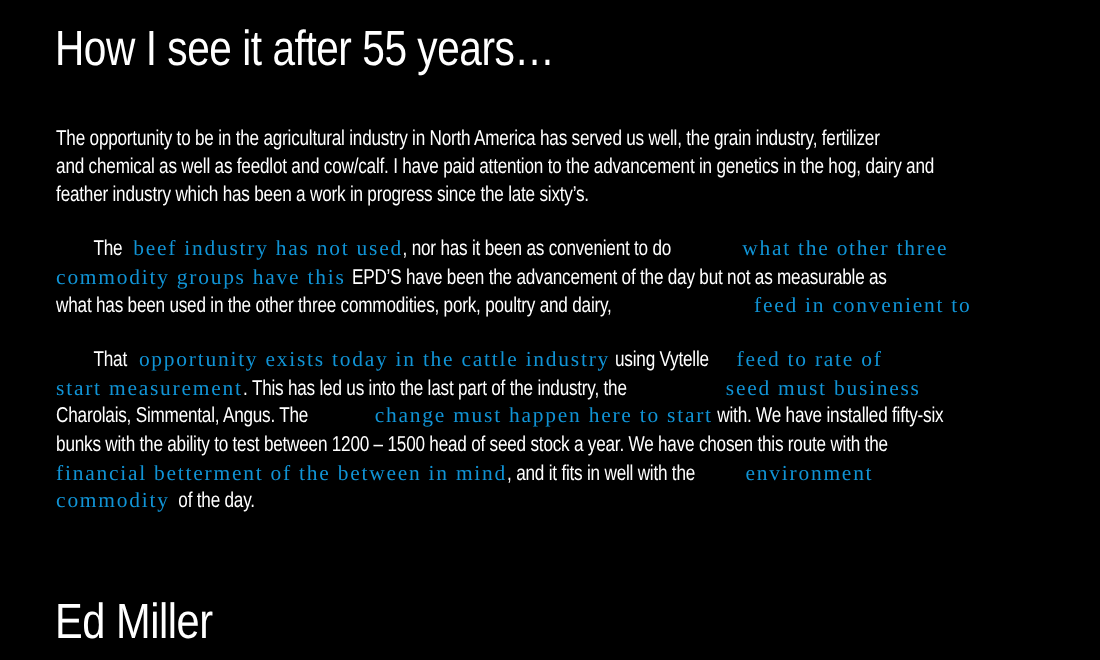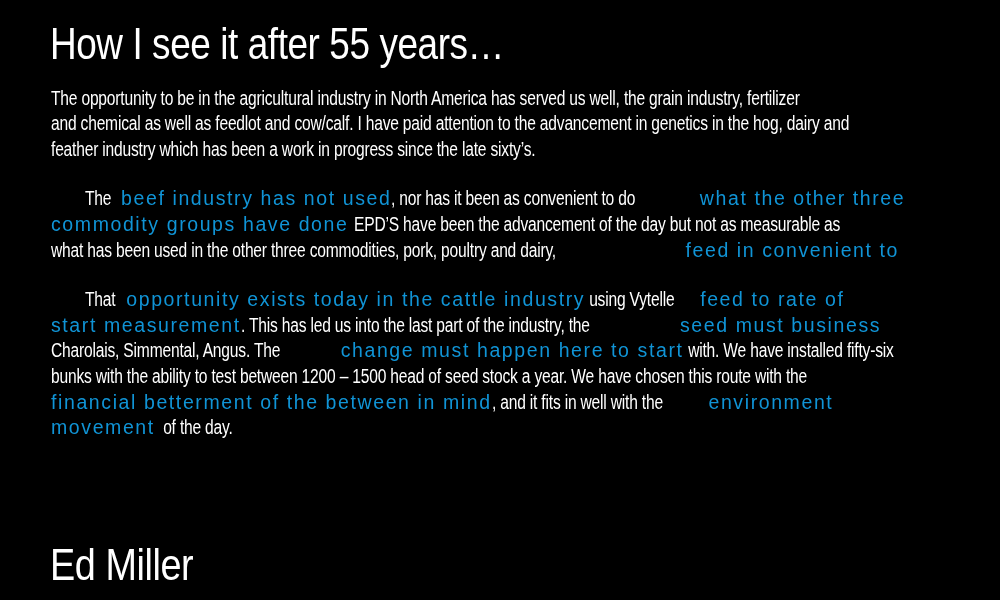--- a/index.html
+++ b/index.html
@@ -38,21 +38,21 @@
     letter-spacing: -0.5px;
     transform: scaleX(0.82);
     transform-origin: left top;
     white-space: nowrap;
   }
 
   
   .body {
     position: absolute;
     left: 51px;
-    top: 60px;
+    top: 88px;
     width: 925px;
   }
 
   .para {
     font-family: "Liberation Sans", sans-serif;
     font-size: 19.5px;
     line-height: 25.6px;
     color: #ffffff;
     text-align: left;
     margin: 0;
@@ -69,21 +69,21 @@
     display: inline-block;
     transform: scaleX(0.80);
     transform-origin: left center;
     white-space: pre;
     vertical-align: baseline;
     margin-right: -0.10em;
   }
 
   
   .b {
-    font-family: Liberation Sans, sans-serif;
+    font-family: Liberation Serif, serif;
     color: #1094d6;
     letter-spacing: 1.6px;
     white-space: pre;
     vertical-align: baseline;
     font-size: 19.5px;
   }
 
   .gap-1 { margin-top: 24px; }
   .gap-2 { margin-top: 24px; }
   .gap-3 { margin-top: 26px; }
@@ -114,31 +114,31 @@
   <div class="body">
 
     <p class="para">
       <span class="indent"></span><span class="w">The opportunity to be in the agricultural industry in North America has served us well, the grain industry, fertilizer</span><br>
       <span class="w">and chemical as well as feedlot and cow/calf. I have paid attention to the advancement in genetics in the hog, dairy and</span><br>
       <span class="w">feather industry which has been a work in progress since the late sixty’s.</span>
     </p>
 
     <p class="para gap-1">
       <span class="indent"></span><span class="w">The </span><span class="b">beef industry has not used</span><span class="w">, nor has it been as convenient to do </span><span class="b">what the other three</span><br>
-      <span class="b">commodity groups have done</span><span class="w" style="margin-left:6px">EPD’S have been the advancement of the day but not as measurable as</span><br>
+      <span class="b">commodity groups have this</span><span class="w" style="margin-left:6px">EPD’S have been the advancement of the day but not as measurable as</span><br>
       <span class="w">what has been used in the other three commodities, pork, poultry and dairy, </span><span class="b">feed in convenient to</span><br>
     </p>
 
     <p class="para gap-2">
       <span class="indent"></span><span class="w">That </span><span class="b">opportunity exists today in the cattle industry</span><span class="w"> using Vytelle </span><span class="b">feed to rate of</span><br>
       <span class="b">start measurement</span><span class="w">. This has led us into the last part of the industry, the </span><span class="b">seed must business</span><br>
       <span class="w">Charolais, Simmental, Angus. The </span><span class="b">change must happen here to start</span><span class="w"> with. We have installed fifty-six</span><br>
       <span class="w">bunks with the ability to test between 1200 – 1500 head of seed stock a year. We have chosen this route with the</span><br>
       <span class="b">financial betterment of the between in mind</span><span class="w">, and it fits in well with the </span><span class="b">environment</span><br>
-      <span class="b">movement</span><span class="w" style="margin-left:4px"> of the day.</span>
+      <span class="b">commodity</span><span class="w" style="margin-left:4px"> of the day.</span>
     </p>
 
 
   </div>
 
   <div class="signature">Ed Miller</div>
 
 </div>
 
 </body></html>

